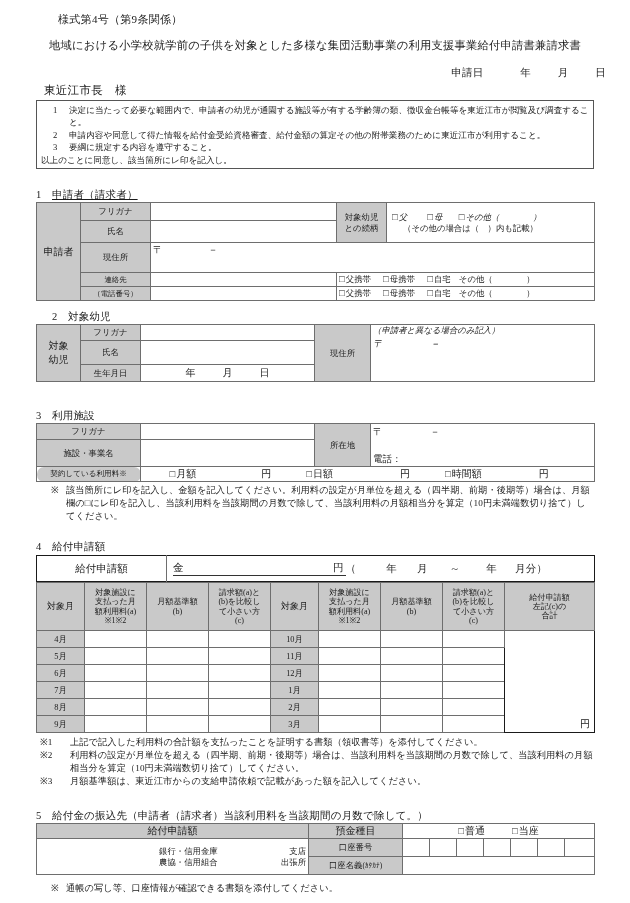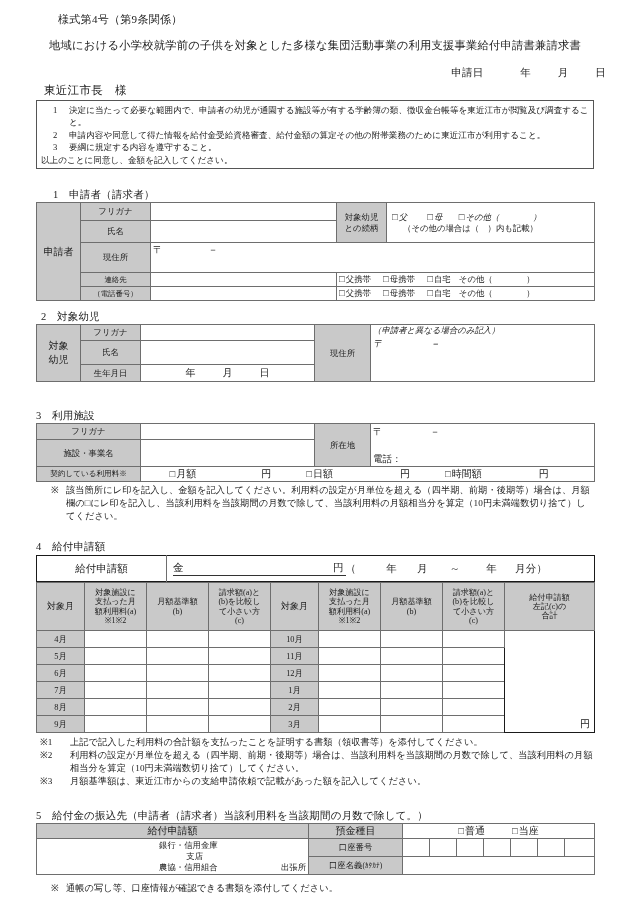--- a/index.html
+++ b/index.html
@@ -175,21 +175,21 @@
   }
   .note .marker { display:inline-block; }
   .note-row { display: flex; }
   .note-row .marker { flex: 0 0 30px; }
   .note-row .body { flex: 1; }
   .note-row2 { display: flex; }
   .note-row2 .marker { flex: 0 0 22px; }
   .note-row2 .body { flex: 1; }
 
   .tel-line { font-size: 9.5px; }
-  .fee-label { font-size: 7.6px; }
+  .fee-label { font-size: 7.6px; border-radius: 7px; }
 </style>
 </head>
 <body>
 
 <div class="page">
 
   <div class="hdr-form-no">様式第4号（第9条関係）</div>
   <div class="doc-title">地域における小学校就学前の子供を対象とした多様な集団活動事業の利用支援事業給付申請書兼請求書</div>
 
   <div class="apply-date">
@@ -211,24 +211,24 @@
       </li>
       <li>
         <span class="num">2</span>
         <span class="txt">申請内容や同意して得た情報を給付金受給資格審査、給付金額の算定その他の附帯業務のために東近江市が利用すること。</span>
       </li>
       <li>
         <span class="num">3</span>
         <span class="txt">要綱に規定する内容を遵守すること。</span>
       </li>
     </ol>
-    <div class="c-foot">以上のことに同意し、金額を記入してください。</div>
-  </div>
-
-  <div class="sec-head" style="left:53px; top:188px;">
+    <div class="c-foot">以上のことに同意し、該当箇所にレ印を記入し。</div>
+  </div>
+
+  <div class="sec-head" style="left:36px; top:188px;text-decoration:underline;">
     <span class="n">1</span><span>申請者（請求者）</span>
   </div>
 
   <table class="form" style="left:36px; top:202px; width:558px;">
     <colgroup>
       <col style="width:44px">
         <col style="width:70px">
         <col style="width:186px">
       <col style="width:50px">
         <col style="width:208px">
@@ -287,21 +287,21 @@
           <span class="cb">母携帯</span>
           <span style="display:inline-block;width:8px;"></span>
           <span class="cb">自宅</span>
           <span style="display:inline-block;width:4px;"></span>
           <span>その他（　　　　）</span>
         </td>
       </tr>
     </tbody>
   </table>
 
-  <div class="sec-head" style="left:41px; top:310px;">
+  <div class="sec-head" style="left:52px; top:310px;">
     <span class="n">2</span><span>対象幼児</span>
   </div>
 
   <table class="form" style="left:36px; top:324px; width:558px;">
     <colgroup>
       <col style="width:44px">
         <col style="width:60px">
         <col style="width:174px">
       <col style="width:56px">
         <col style="width:224px">
@@ -579,21 +579,21 @@
         <td class="gray">給付申請額</td>
         <td class="gray">預金種目</td>
         <td colspan="7" class="ctr">
           <span class="cb">普通</span>
           <span style="display:inline-block;width:22px;"></span>
           <span class="cb">当座</span>
         </td>
       </tr>
       <tr style="height:18px;">
         <td rowspan="2" class="lft" style="vertical-align:middle;">
-          <div style="display:flex; font-size:8.4px; padding-left:120px;flex-direction:column;">
+          <div style="display:flex; font-size:8.4px; padding-left:120px;">
             <span style="flex:1;">銀行・信用金庫</span>
             <span style="width:44px; text-align:right;">支店</span>
           </div>
           <div style="display:flex; font-size:8.4px; padding-left:120px;">
             <span style="flex:1;">農協・信用組合</span>
             <span style="width:44px; text-align:right;">出張所</span>
           </div>
         </td>
         <td class="gray sm">口座番号</td>
         <td></td>

